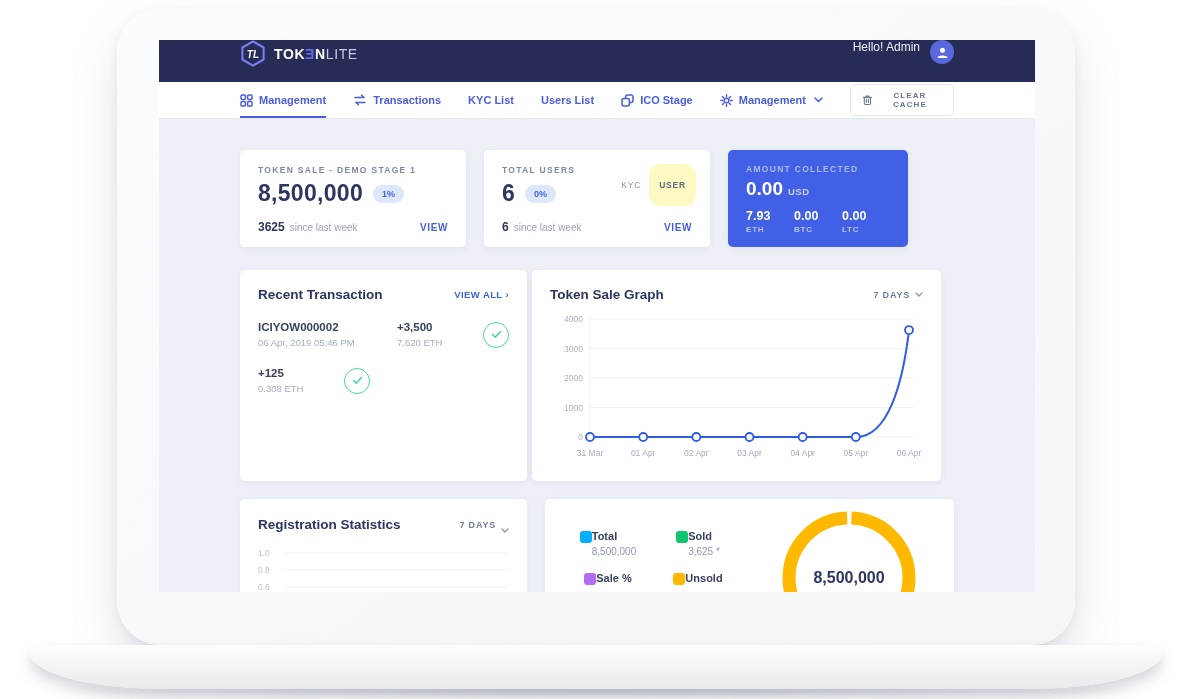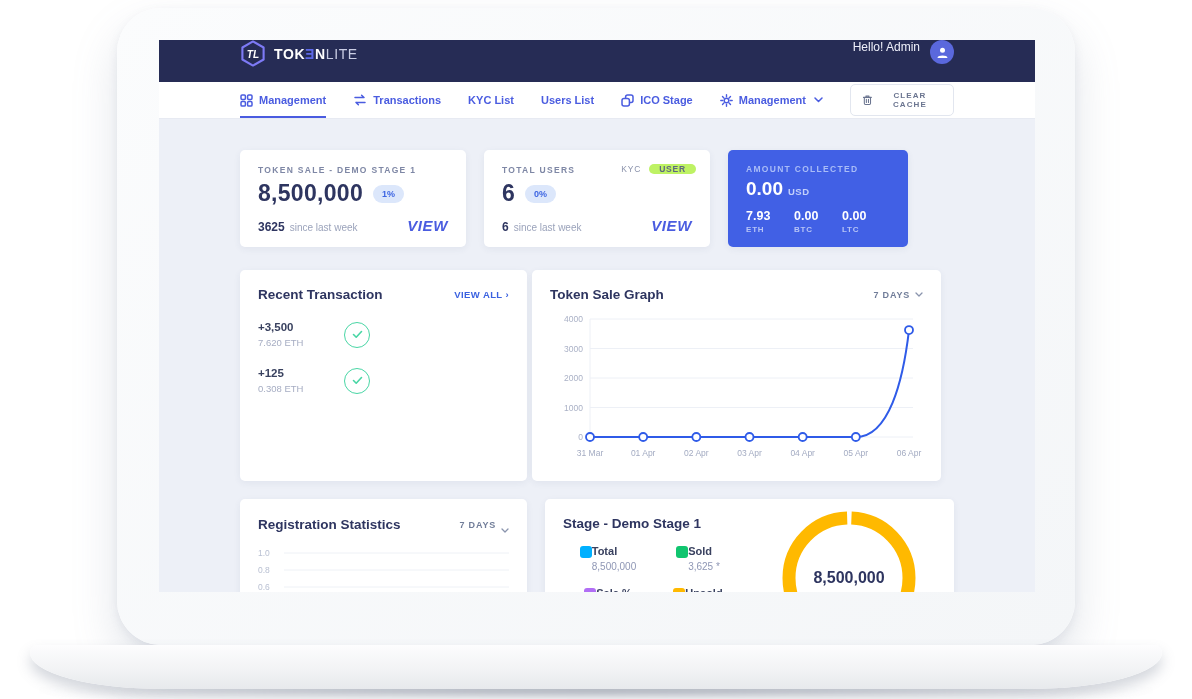--- a/index.html
+++ b/index.html
@@ -51,25 +51,25 @@
   .stats-row { display:flex; gap:18px; }
   .stat-card { width:226px; height:97px; padding:15px 18px; }
   .stat-label { font-size:8.5px; font-weight:bold; letter-spacing:1.3px; color:#7e87a5; }
   .stat-value-row { display:flex; align-items:center; margin-top:5px; }
   .stat-value { font-size:23px; font-weight:bold; color:#2e3560; letter-spacing:.3px; }
   .badge { margin-left:10px; background:#dce7fb; color:#3e66e2; font-size:9px; font-weight:bold;
            padding:4px 9px; border-radius:11px; }
   .stat-footer { position:absolute; left:18px; right:18px; bottom:13px; display:flex; align-items:baseline; }
   .delta { font-size:12px; font-weight:bold; color:#2e3560; }
   .delta-suffix { font-size:10px; color:#9ba3bb; margin-left:5px; }
-  .view-link { margin-left:auto; font-size:15px; font-weight:bold; letter-spacing:.6px; color:#4a5ce0; cursor:pointer;font-style:italic; }
+  .view-link { margin-left:auto; font-size:10px; font-weight:bold; letter-spacing:.6px; color:#4a5ce0; cursor:pointer; }
   .toggle { position:absolute; right:14px; top:14px; display:flex; align-items:center; }
   .toggle-plain { font-size:8.5px; font-weight:normal; letter-spacing:.8px; color:#8a92ab; margin-right:8px; cursor:pointer; }
-  .toggle-pill { font-size:8.5px; font-weight:bold; letter-spacing:.8px; color:#5f6880; background:#bef264;
-           padding:0 10px; border-radius:11px; cursor:pointer;text-align:center; }
+  .toggle-pill { font-size:8.5px; font-weight:bold; letter-spacing:.8px; color:#5f6880; background:#fef9c3;
+           padding:16px 10px; border-radius:11px; cursor:pointer;text-align:center; }
 
   .blue-card { background:#4160e5; width:180px; height:97px; padding:14px 18px; }
   .blue-label { font-size:8.5px; font-weight:bold; letter-spacing:1.3px; color:#a9bcf7; }
   .blue-value-row { margin-top:4px; display:flex; align-items:baseline; gap:5px; }
   .blue-value { font-size:19px; font-weight:bold; color:#ffffff; }
   .blue-unit { font-size:9.5px; font-weight:bold; color:#c3d0fa; letter-spacing:.5px; }
   .blue-breakdown { display:flex; margin-top:9px; }
   .bd-col { width:63px; }
   .bd-value { font-size:12.5px; font-weight:bold; color:#ffffff; }
   .bd-unit { font-size:8px; font-weight:bold; color:#b7c4f6; letter-spacing:.8px; margin-top:2px; }
@@ -244,20 +244,24 @@
           </div>
         </div>
 
         <div class="row2">
           <div class="card tx-card">
             <div class="panel-header">
               <span class="panel-title">Recent Transaction</span>
               <span class="view-all"><span>VIEW ALL</span> <span>›</span></span>
             </div>
             <div class="tx-row">
+              <div class="tx-col1">
+                <div class="tx-id">ICIYOW000002</div>
+                <div class="tx-date">06 Apr, 2019 05:46 PM</div>
+              </div>
               <div class="tx-col2">
                 <div class="tx-amount">+3,500</div>
                 <div class="tx-eth">7.620 ETH</div>
               </div>
               <div class="tx-status">
                 <svg width="11" height="9" viewBox="0 0 11 9">
                     <polyline points="1.5,4.5 4.2,7.2 9.5,1.5" fill="none" stroke="#49d6a5" stroke-width="1.6" stroke-linecap="round" stroke-linejoin="round"></polyline>
                   </svg>
               </div>
             </div>
@@ -336,23 +340,20 @@
                 <line x1="26" x2="251" y1="59" y2="59" stroke="#eef1f6" stroke-width="1"></line>
                 <text x="0" y="62" font-size="8.5" fill="#b9c0d2">0.4</text>
                 <line x1="26" x2="251" y1="76" y2="76" stroke="#eef1f6" stroke-width="1"></line>
                 <text x="0" y="79" font-size="8.5" fill="#b9c0d2">0.2</text>
                 <line x1="26" x2="251" y1="93" y2="93" stroke="#eef1f6" stroke-width="1"></line>
                 <text x="0" y="96" font-size="8.5" fill="#b9c0d2">0</text>
               </svg>
           </div>
 
           <div class="card stage-card">
-            <div class="panel-header">
-              <span class="panel-title">Stage - Demo Stage 1</span>
-            </div>
             <div class="legend">
               <div class="lg-item">
                 <span class="lg-sw" style="background: rgb(0, 176, 255);"></span>
                 <div>
                   <div class="lg-label">Total</div>
                   <div class="lg-val">8,500,000</div>
                 </div>
               </div>
               <div class="lg-item">
                 <span class="lg-sw" style="background: rgb(16, 197, 111);"></span>

